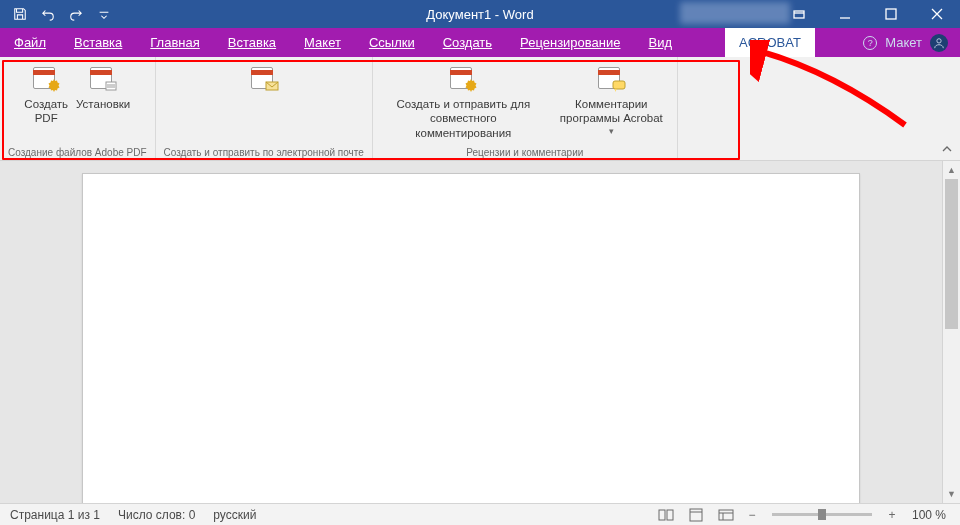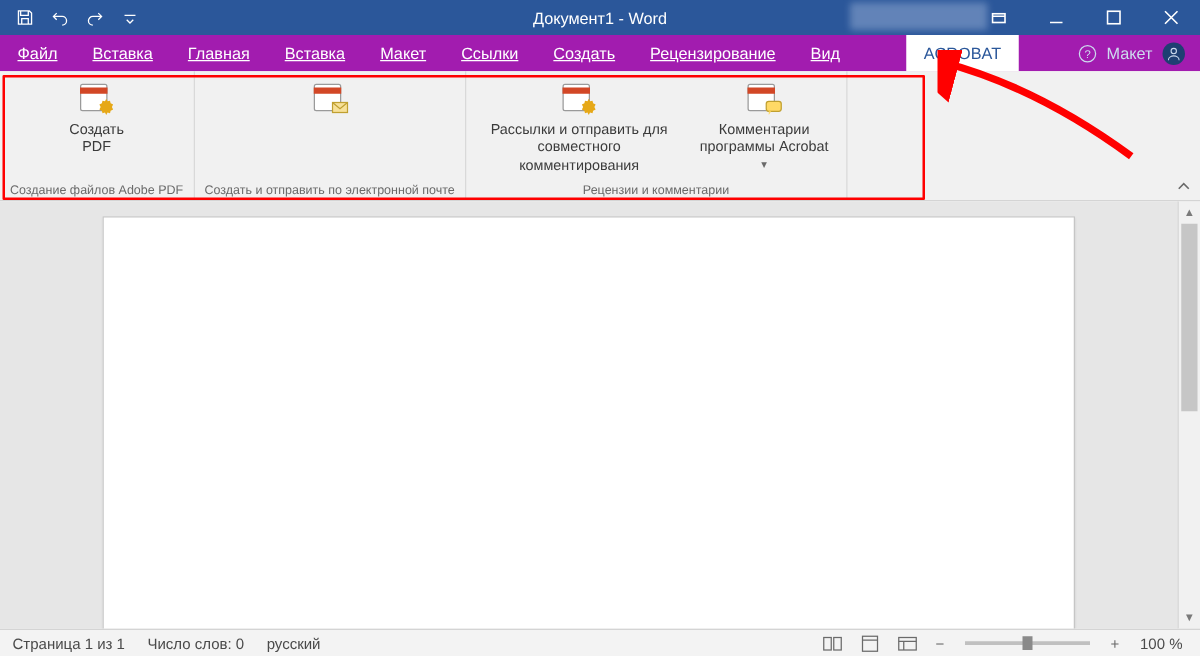--- a/index.html
+++ b/index.html
@@ -158,20 +158,35 @@
               <div class="badge gear">
                 <svg viewBox="0 0 14 14">
                   <path d="M7 0l1 2 2-.5.5 2 2 1-1 2 1 2-2 1-.5 2-2-.5-1 2-1-2-2 .5-.5-2-2-1 1-2-1-2 2-1 .5-2 2 .5z"></path>
                 </svg>
               </div>
             </div>
         </div>
         <span>Создать
 PDF</span>
       </div>
+      <div class="rb-btn">
+        <div class="icon-large">
+          <div class="pdf-icon">
+              <div class="sheet"></div>
+              <div class="band"></div>
+              <div class="badge cog">
+                <svg viewBox="0 0 14 14">
+                  <rect x="2" y="3" width="10" height="8" fill="#fff" stroke="#9a9a9a"></rect>
+                  <path d="M3 6h8M3 8h8" stroke="#9a9a9a"></path>
+                </svg>
+              </div>
+            </div>
+        </div>
+        <span>Установки</span>
+      </div>
     </div>
     <div class="group-label">Создание файлов Adobe PDF</div>
   </div>
 
   <div class="group">
     <div class="group-body">
       <div class="rb-btn" style="width:165px">
         <div class="icon-large">
           <div class="pdf-icon">
               <div class="sheet"></div>
@@ -196,21 +211,21 @@
           <div class="pdf-icon">
               <div class="sheet"></div>
               <div class="band"></div>
               <div class="badge gear">
                 <svg viewBox="0 0 14 14">
                   <path d="M7 0l1 2 2-.5.5 2 2 1-1 2 1 2-2 1-.5 2-2-.5-1 2-1-2-2 .5-.5-2-2-1 1-2-1-2 2-1 .5-2 2 .5z"></path>
                 </svg>
               </div>
             </div>
         </div>
-        <span>Рассылки и отправить для
+        <span>Создать и отправить для
 совместного комментирования</span>
       </div>
       <div class="rb-btn" style="width:115px">
         <div class="icon-large">
           <div class="pdf-icon">
               <div class="sheet"></div>
               <div class="band"></div>
               <div class="badge chat">
                 <svg viewBox="0 0 14 14">
                   <rect x="1" y="2" width="12" height="8" rx="2"></rect>

